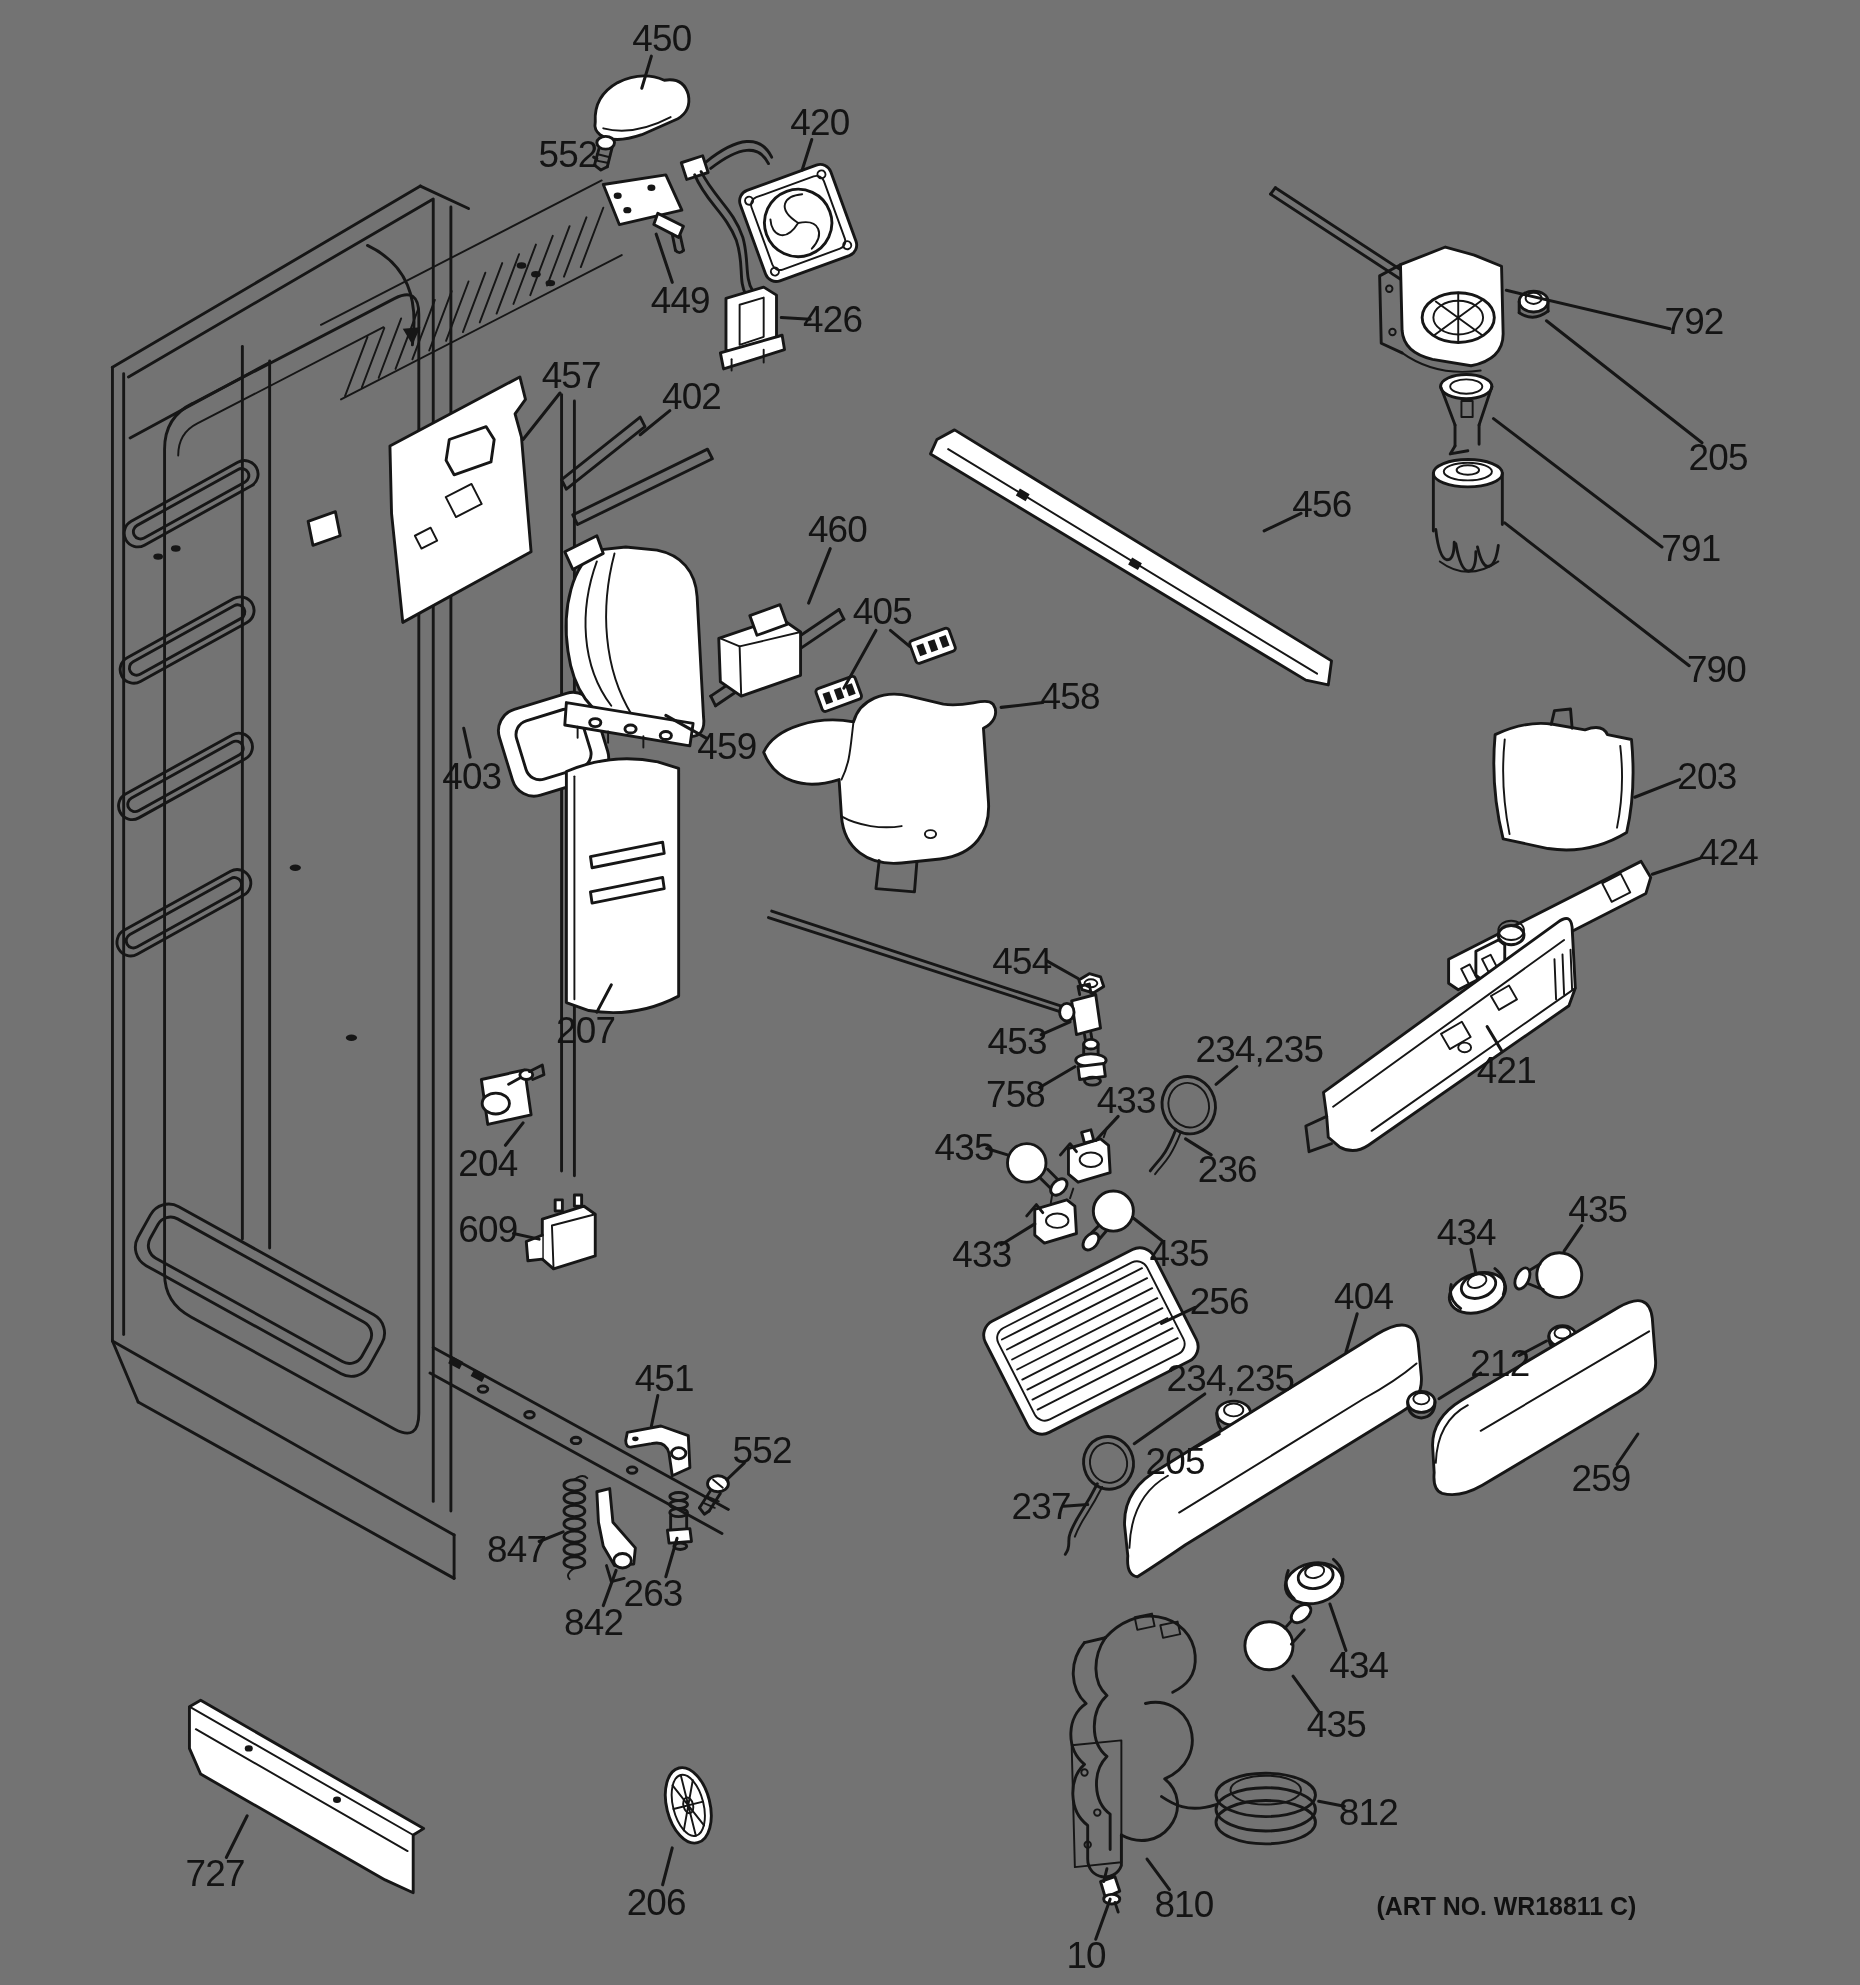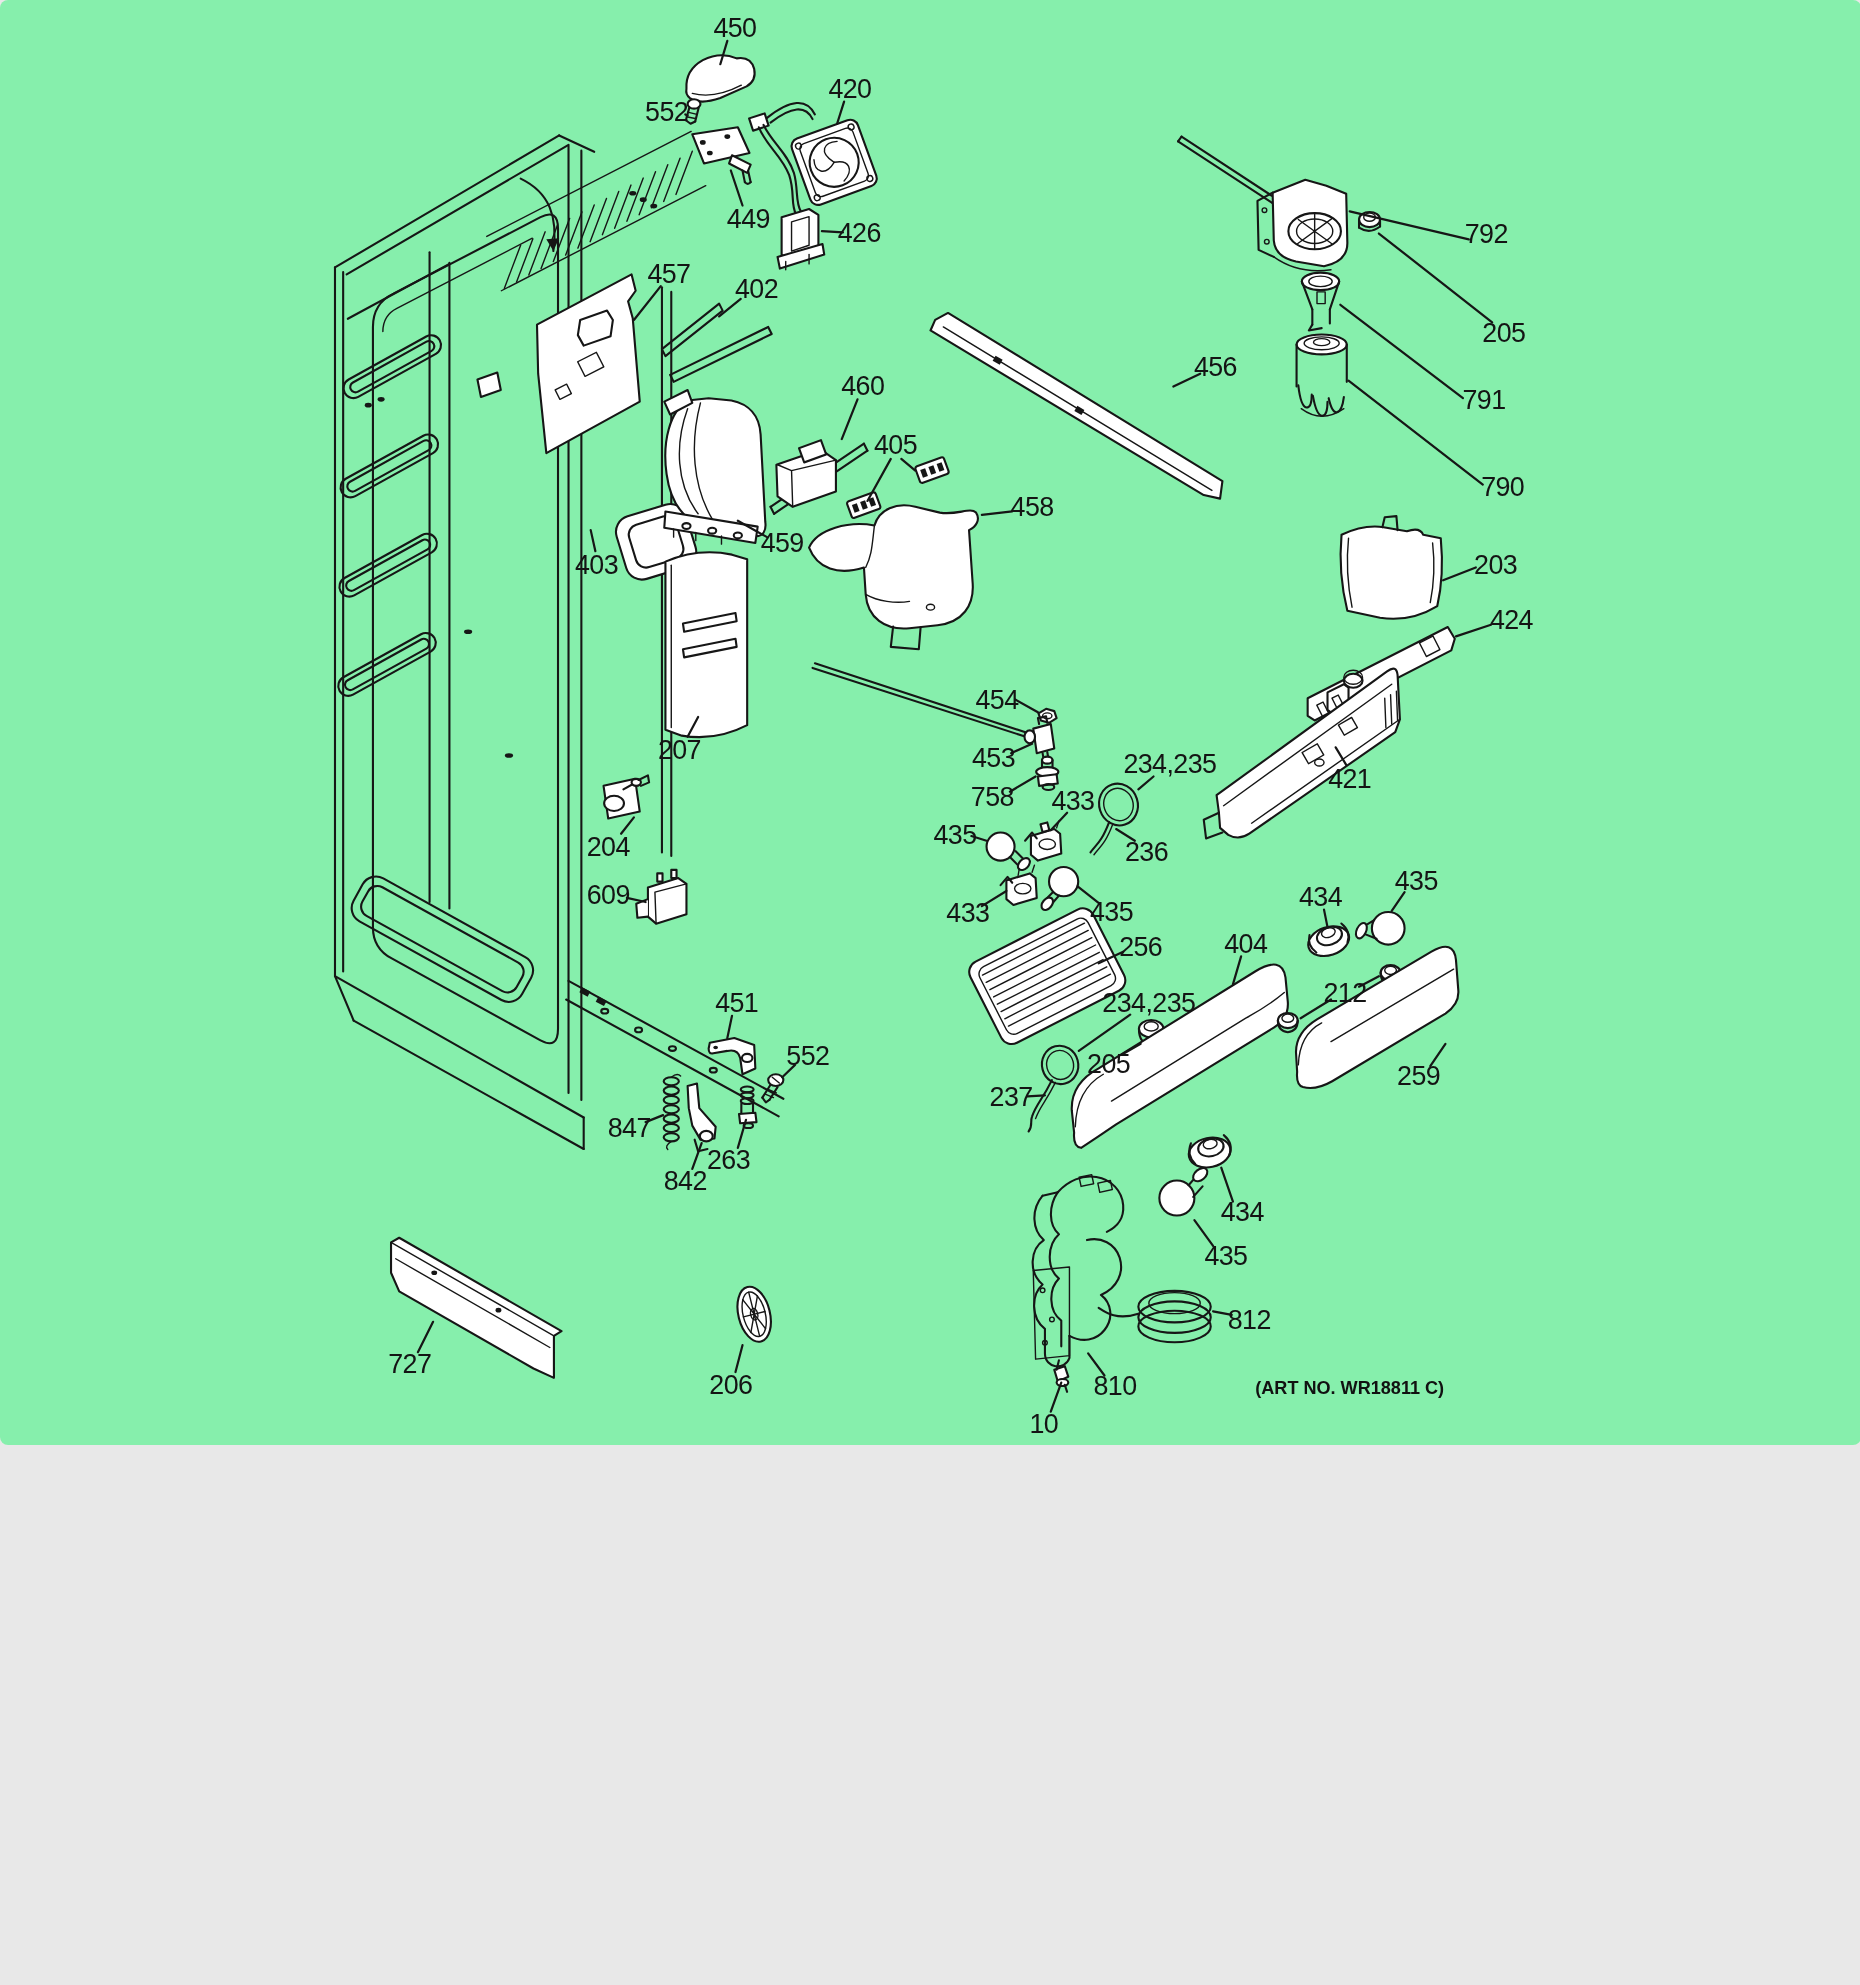--- a/index.html
+++ b/index.html
@@ -1,17 +1,17 @@
 <!DOCTYPE html>
 <html style="font-size:13px"><head>
 <meta charset="utf-8">
 <style>
   html,body{margin:0;padding:0;background:#e8e8e8;}
-  .page{position:relative;width:1861px;height:1445px;background:#86efac;margin:0 auto;
-        font-family:"Liberation Sans", sans-serif;border-radius:8px;}
+  .page{position:relative;width:1861px;height:1985px;background:#737373;margin:0 auto;
+        font-family:"Liberation Sans", sans-serif;}
   svg{position:absolute;left:0;top:0;width:100%;height:100%;}
   .ink{stroke:#161616;stroke-width:3.6;fill:none;stroke-linecap:round;stroke-linejoin:round;}
   .thin{stroke-width:2.4;}
   .solid{fill:#ffffff;}
   .dark{fill:#161616;stroke:none;}
   .leader{stroke:#161616;stroke-width:3.8;fill:none;stroke-linecap:round;}
   .callout{font-family:"Liberation Sans", sans-serif;font-size:46px;fill:#141414;
            text-anchor:middle;letter-spacing:-1px;}
   .artno{font-family:"Liberation Sans", sans-serif;font-size:31px;font-weight:bold;fill:#111;
          text-anchor:middle;letter-spacing:0px;}

